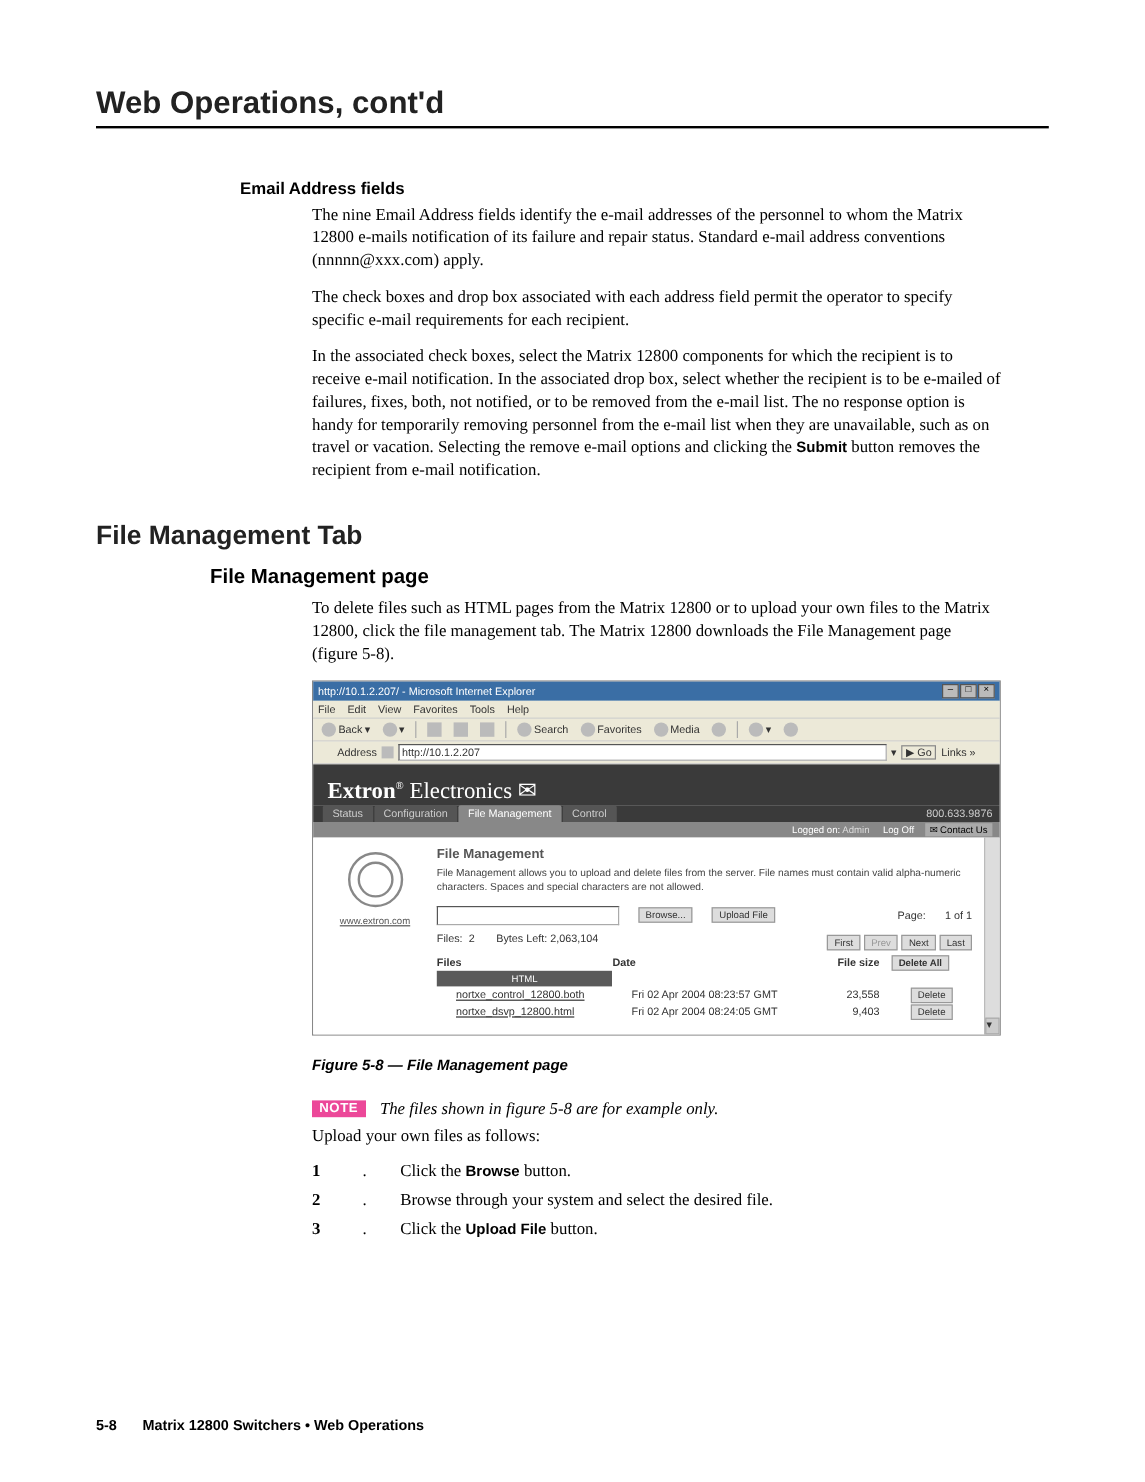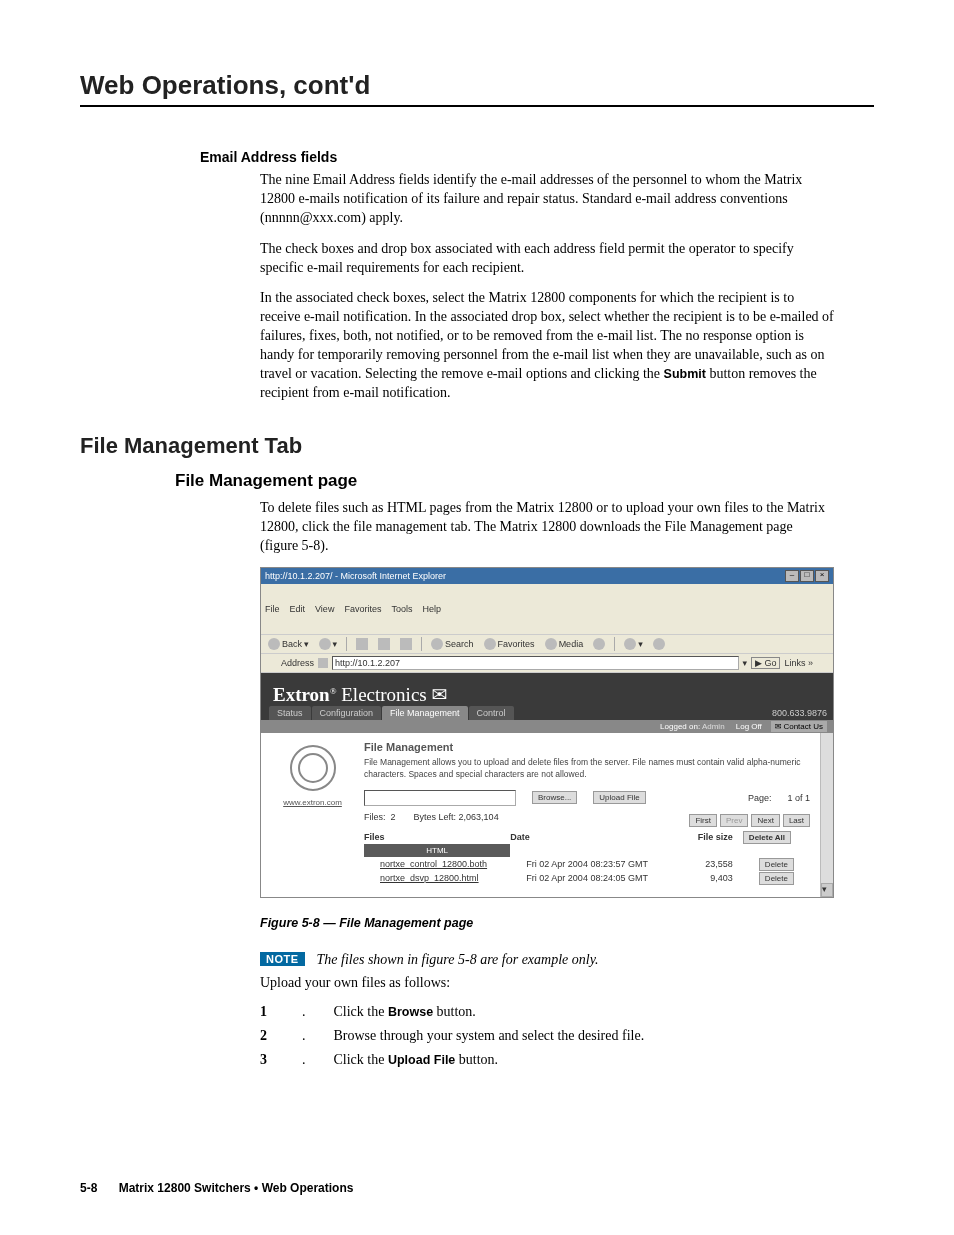--- a/index.html
+++ b/index.html
@@ -84,21 +84,21 @@
   .ss-winbtns {
     display: flex;
     gap: 1px;
   }
   .ss-winbtn {
     width: 12px; height: 10px; background: #bbb; border: 1px solid #555;
     font-size: 8px; line-height: 8px; text-align: center; color:#000;
   }
   .ss-menubar {
     background: #ece9d8;
-    padding: 20px 4px;
+    padding: 2px 4px;
     display: flex;
     gap: 10px;
     font-size: 9px;
     border-bottom: 1px solid #ccc;
   }
   .ss-toolbar {
     background: #ece9d8;
     padding: 2px 4px;
     display: flex;
     align-items: center;
@@ -237,21 +237,21 @@
   }
   .note-row {
     display:flex;
     margin-left:180px;
     margin-right:40px;
     align-items:flex-start;
     gap:12px;
     margin-bottom:4px;
   }
   .note-badge {
-    background:#0369a1; color:#fff;
+    background:#ec4899; color:#fff;
     font-family: Verdana, Arial, sans-serif;
     font-size: 11px;
     font-weight:bold;
     padding:1px 6px;
     letter-spacing:0.5px;
     flex-shrink:0;
   }
   .note-text {
     font-family: 'Palatino Linotype', Palatino, serif;
     font-style: italic;

